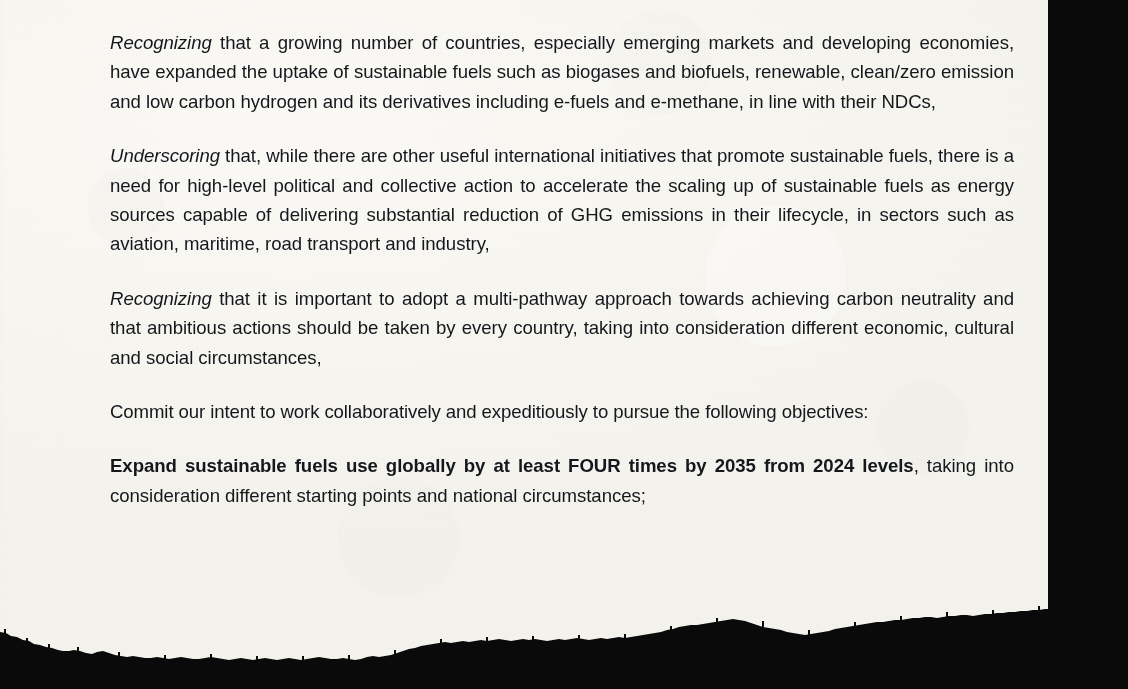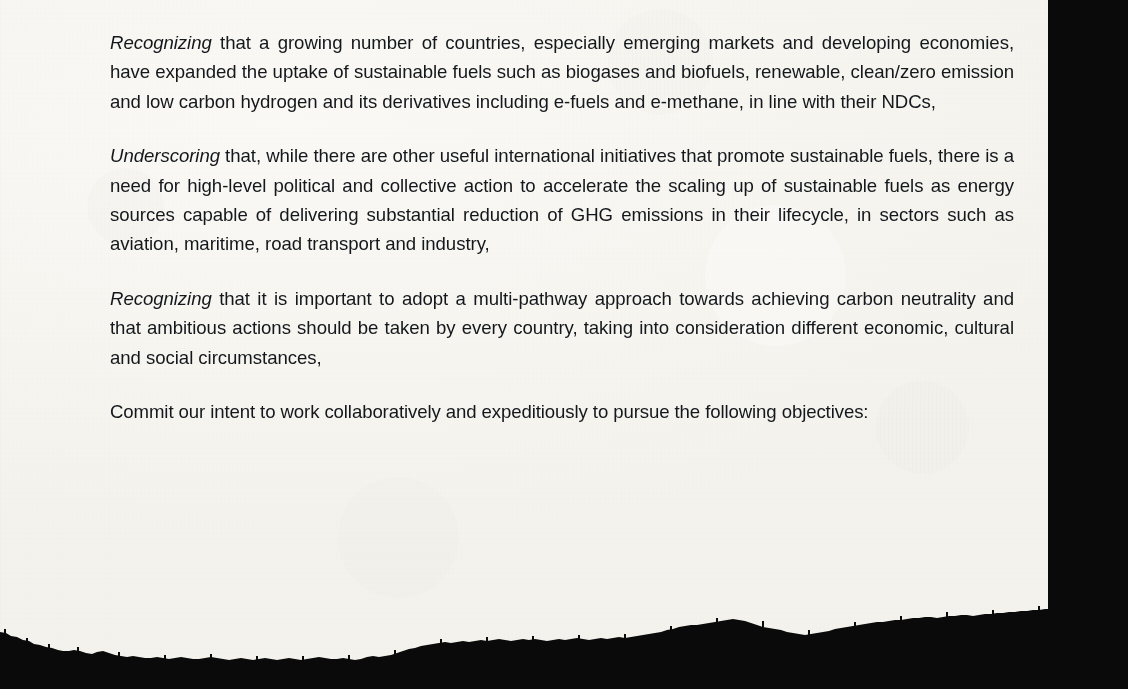--- a/index.html
+++ b/index.html
@@ -114,20 +114,23 @@
     </p>
 
     <p class="para">
       <span class="lead">Recognizing</span><span> that it is important to adopt a multi-pathway approach towards achieving carbon neutrality and that ambitious actions should be taken by every country, taking into consideration different economic, cultural and social circumstances,</span>
     </p>
 
     <p class="para bold-para">
       <span>Commit our intent to work collaboratively and expeditiously to pursue the following objectives:</span>
     </p>
 
+    <p class="para bold-lead">
+      <span class="strong">Expand sustainable fuels use globally by at least FOUR times by 2035 from 2024 levels</span><span>, taking into consideration different starting points and national circumstances;</span>
+    </p>
 
   </div>
 
   <div class="tear">
     <svg viewBox="0 0 1128 90" preserveAspectRatio="none" xmlns="http://www.w3.org/2000/svg" aria-hidden="true">
       <path fill="#0a0a0a" d="
         M0,33
         L6,34 L11,37 L17,38 L23,41 L29,42 L34,45 L40,46 L46,48 L52,49
         L58,51 L63,52 L69,52 L74,51 L80,52 L86,54 L92,55 L97,53 L103,52
         L109,54 L115,56 L121,57 L127,58 L133,57 L139,58 L145,59 L151,59

